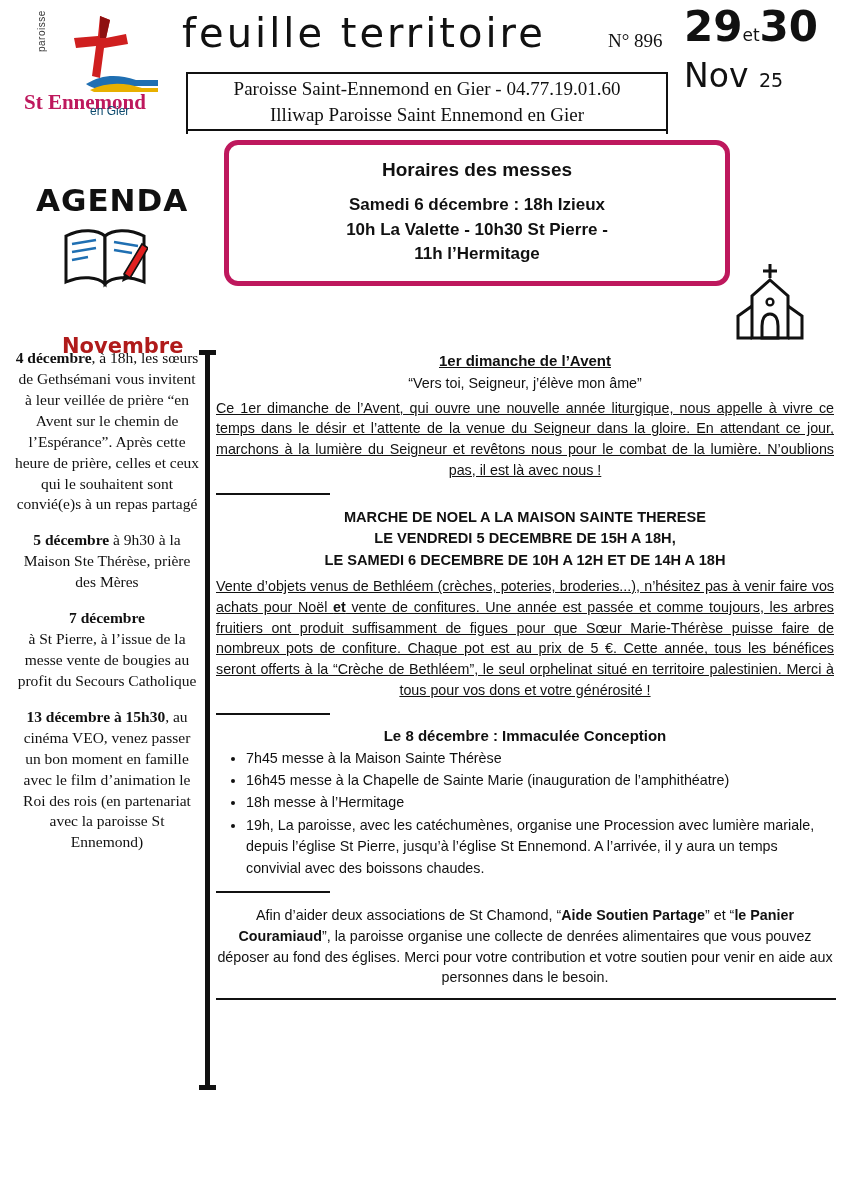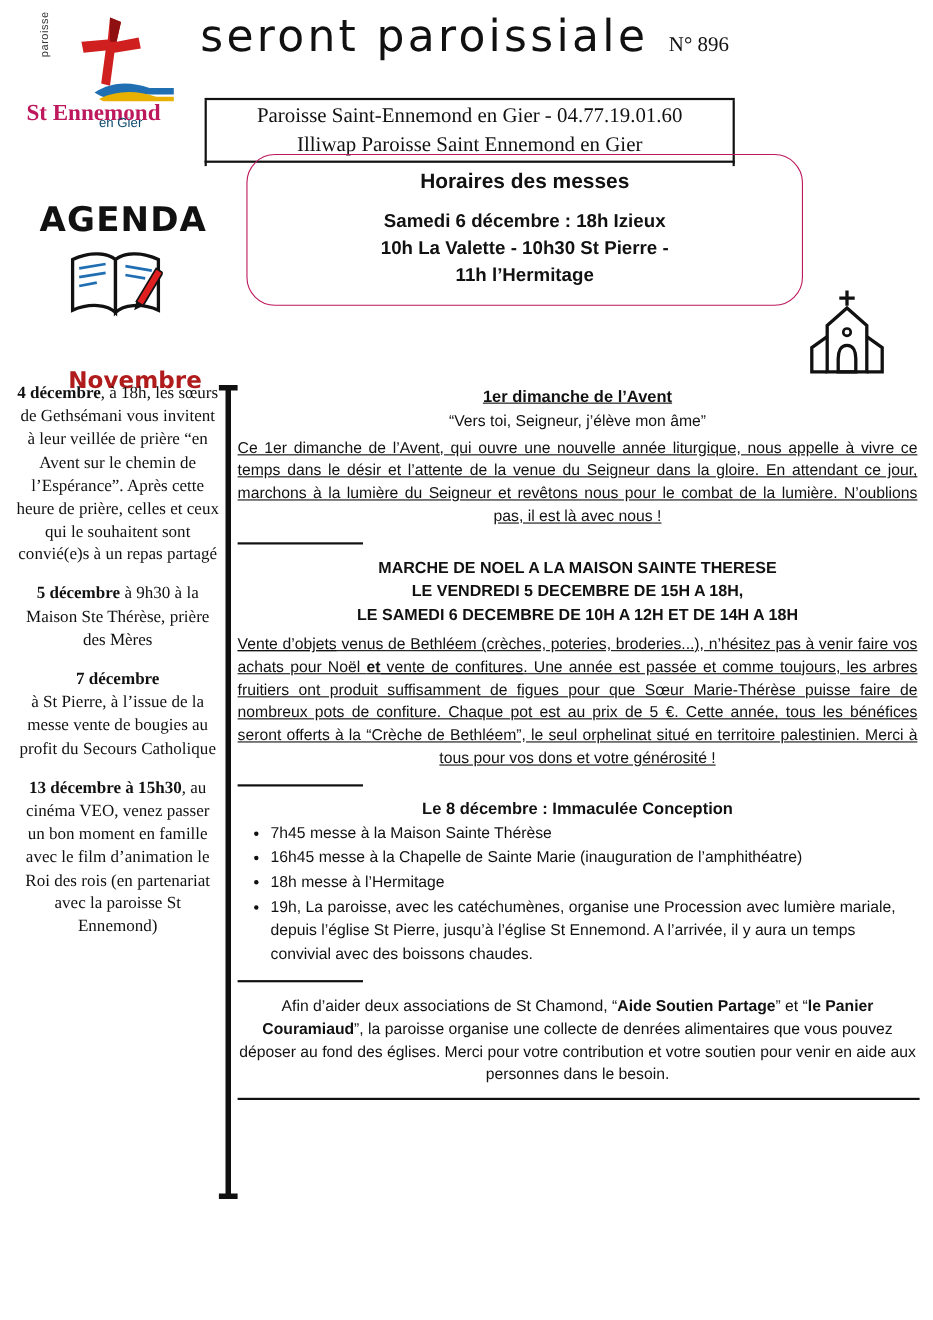--- a/index.html
+++ b/index.html
@@ -60,21 +60,20 @@
     font-size:19px;
   }
   .rulebox {
     position:absolute; left:186px; top:72px; width:482px;
     border-top:2px solid #111; border-bottom:2px solid #111;
     text-align:center;
     font-family:"Liberation Serif", serif;
     font-size:19px;
     line-height:1.35;
     padding:2px 0 2px 0;
-    margin-top:17px;
   }
   .rulebox .tick-l, .rulebox .tick-r {
     position:absolute; top:0; width:2px; height:60px; background:#111;
   }
   .rulebox .tick-l { left:0; }
   .rulebox .tick-r { right:0; }
 
   .datebox {
     position:absolute; right:14px; top:6px; width:150px; text-align:left;
   }
@@ -86,21 +85,21 @@
   .date-day .et { font-size:17px; font-weight:normal; }
   .date-month {
     font-family:"DejaVu Sans", sans-serif;
     font-size:33px; margin-top:8px; white-space:nowrap;
   }
   .date-month .yr { font-size:19px; }
 
   
   .massbox {
     position:absolute; left:224px; top:140px; width:506px;
-    border:1px solid #be185d; border-radius:26px;
+    border:5px solid #be185d; border-radius:14px;
     padding:10px 14px 14px 14px;
     text-align:center;
   }
   .massbox h2 {
     margin:4px 0 12px 0;
     font-size:19px;
     font-weight:bold;
   }
   .massbox .lines {
     font-size:17px; font-weight:bold; line-height:1.45;
@@ -205,31 +204,40 @@
     <div class="logo-word-paroisse">paroisse</div>
     <svg style="position:absolute;left:66px;top:64px;" width="78" height="22">
       <path d="M2 12 C18 2, 34 2, 52 8 L74 8 L74 14 L40 14 C24 20, 10 18, 2 12 Z" fill="#1f6fb2"></path>
       <path d="M6 18 C22 10, 40 10, 58 16 L74 16 L74 20 L10 20 Z" fill="#e8b000"></path>
     </svg>
     <div class="logo-name">St Ennemond</div>
     <div class="logo-sub">en Gier</div>
   </div>
 
   <div class="title-block">
-    <div class="masthead">seront paroissiale</div>
+    <div class="masthead">feuille territoire</div>
   </div>
   <div class="issue">N° 896</div>
 
   <div class="rulebox">
     <span class="tick-l"></span>
     <span class="tick-r"></span>
     <div>Paroisse Saint-Ennemond en Gier - 04.77.19.01.60</div>
     <div>Illiwap Paroisse Saint Ennemond en Gier</div>
   </div>
 
+  <div class="datebox">
+    <div class="date-day">
+      <span>29</span><span class="et">et</span><span>30</span>
+    </div>
+    <div class="date-month">
+      <span>Nov</span>
+      <span class="yr">25</span>
+    </div>
+  </div>
 </div>
 
 <div class="massbox">
   <h2>Horaires des messes</h2>
   <div class="lines">
     <div>Samedi 6 décembre : 18h Izieux</div>
     <div>10h La Valette - 10h30 St Pierre -</div>
     <div>11h l’Hermitage</div>
   </div>
 </div>

